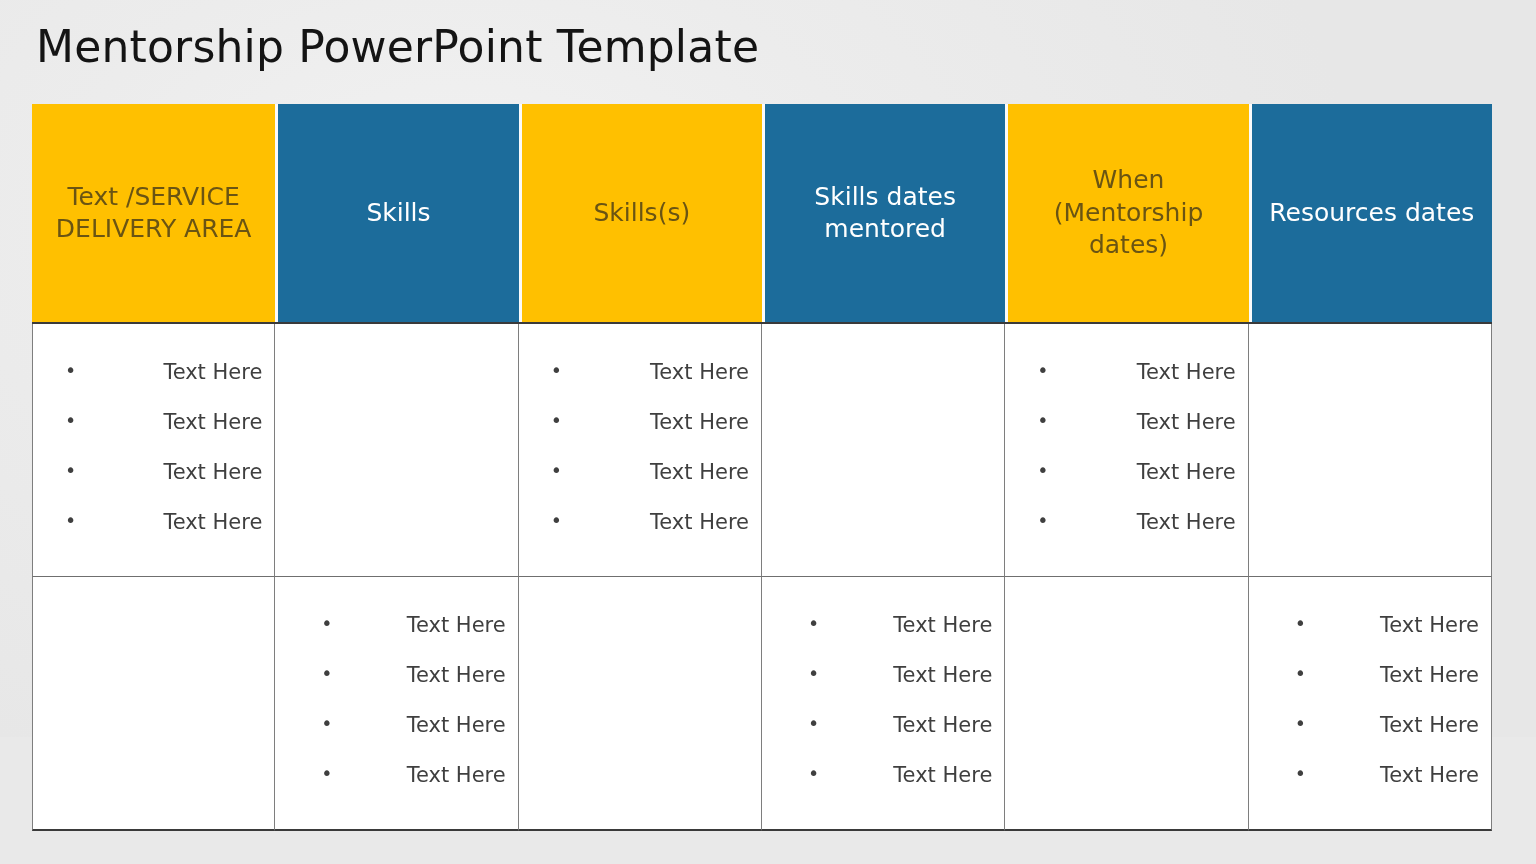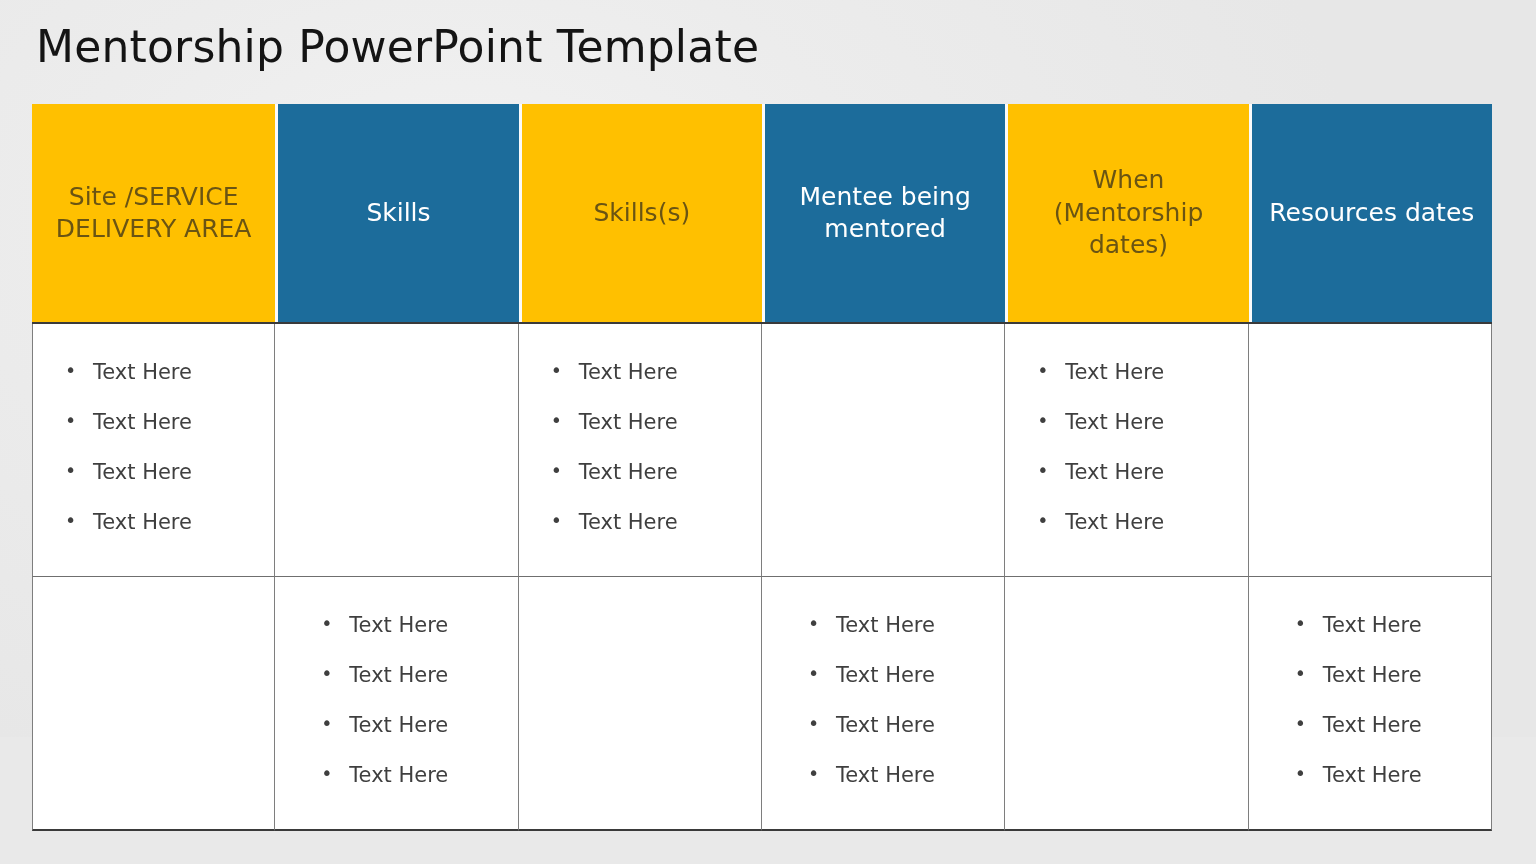--- a/index.html
+++ b/index.html
@@ -91,20 +91,21 @@
   .cell-inner {
     height: 100%;
     box-sizing: border-box;
     padding: 38px 12px 10px 14px;
   }
 
   ul.bullets {
     margin: 0;
     padding: 0;
     list-style: none;
+    text-align: right;
   }
   ul.bullets li {
     position: relative;
     font-size: 21px;
     line-height: 1;
     color: #3f3f3f;
     padding: 0 0 0 46px;
     margin: 0 0 29px 0;
     white-space: nowrap;
   }
@@ -125,30 +126,30 @@
 <body>
 
 <div id="slide">
 
   <div id="slide-title">Mentorship PowerPoint Template</div>
 
   <table id="table">
     <thead>
       <tr class="hdr-row">
         <th class="hdr-yellow">
-          <div class="hdr-cell">Site /SERVICE DELIVERY AREA</div>
+          <div class="hdr-cell">Text /SERVICE DELIVERY AREA</div>
         </th>
         <th class="hdr-blue">
           <div class="hdr-cell">Skills</div>
         </th>
         <th class="hdr-yellow">
           <div class="hdr-cell">Skills(s)</div>
         </th>
         <th class="hdr-blue">
-          <div class="hdr-cell">Mentee being mentored</div>
+          <div class="hdr-cell">Skills dates mentored</div>
         </th>
         <th class="hdr-yellow">
           <div class="hdr-cell">When (Mentorship dates)</div>
         </th>
         <th class="hdr-blue">
           <div class="hdr-cell">Resources dates</div>
         </th>
       </tr>
     </thead>
     <tbody>

